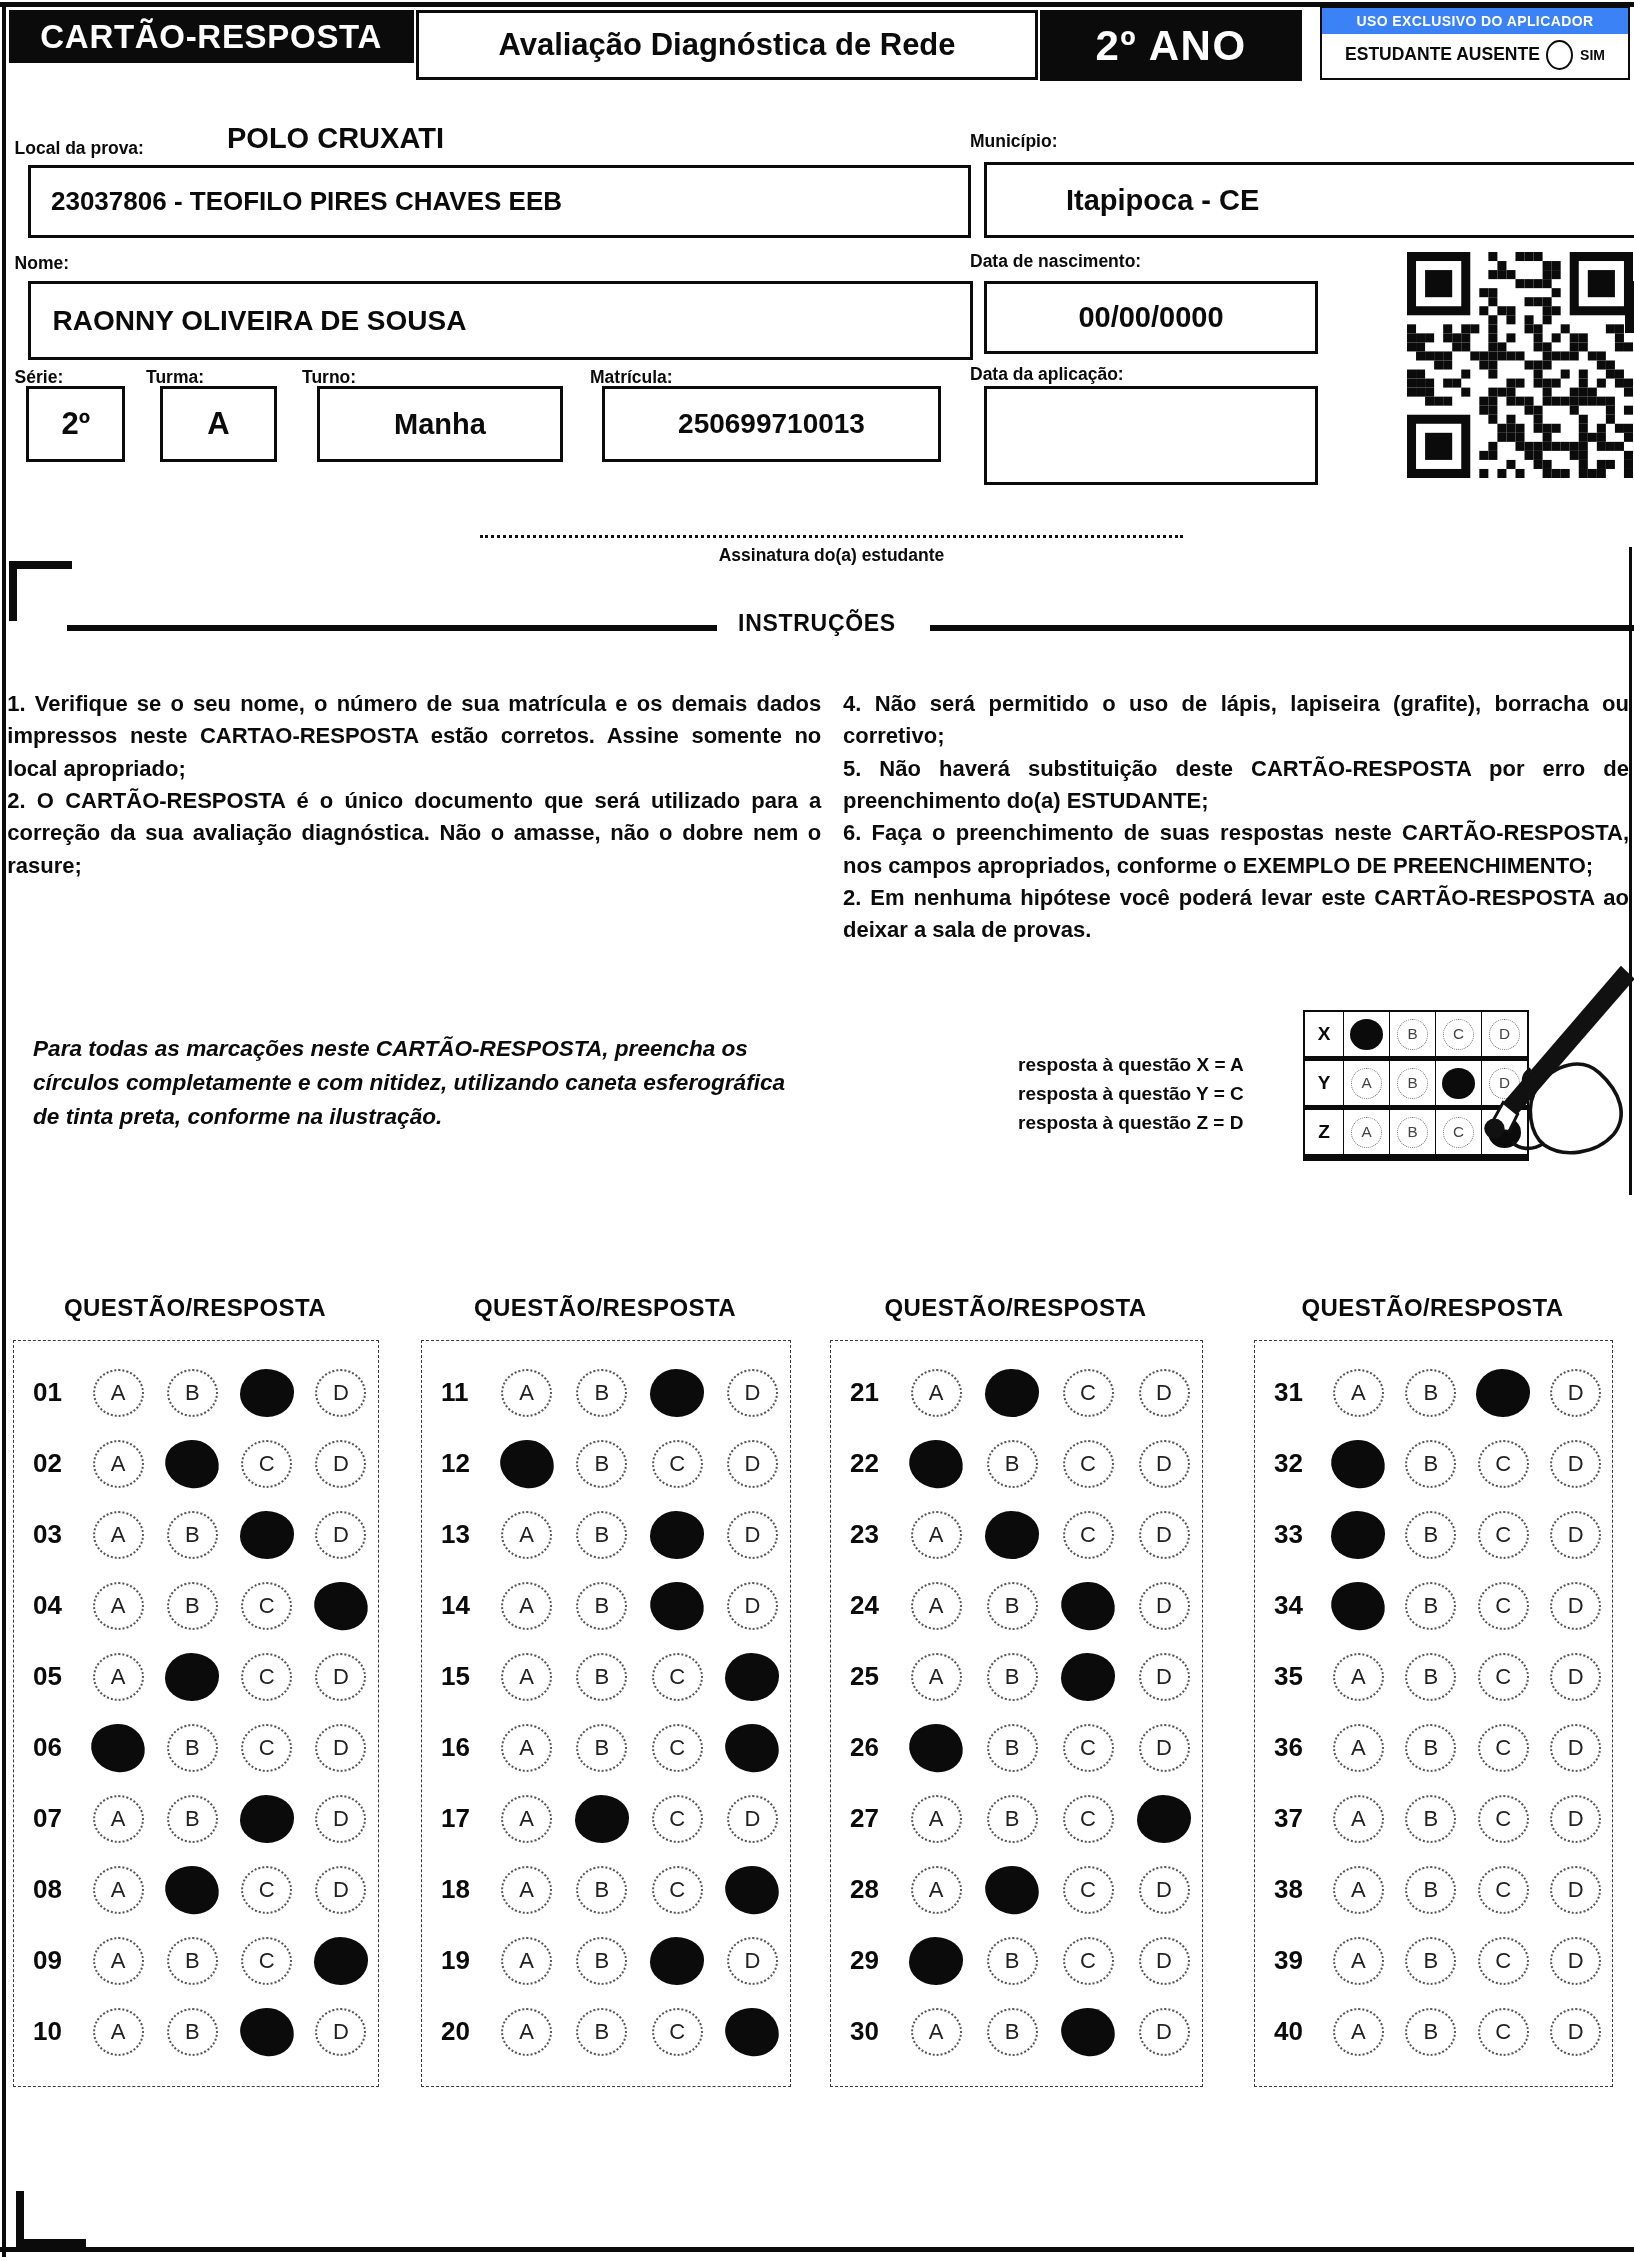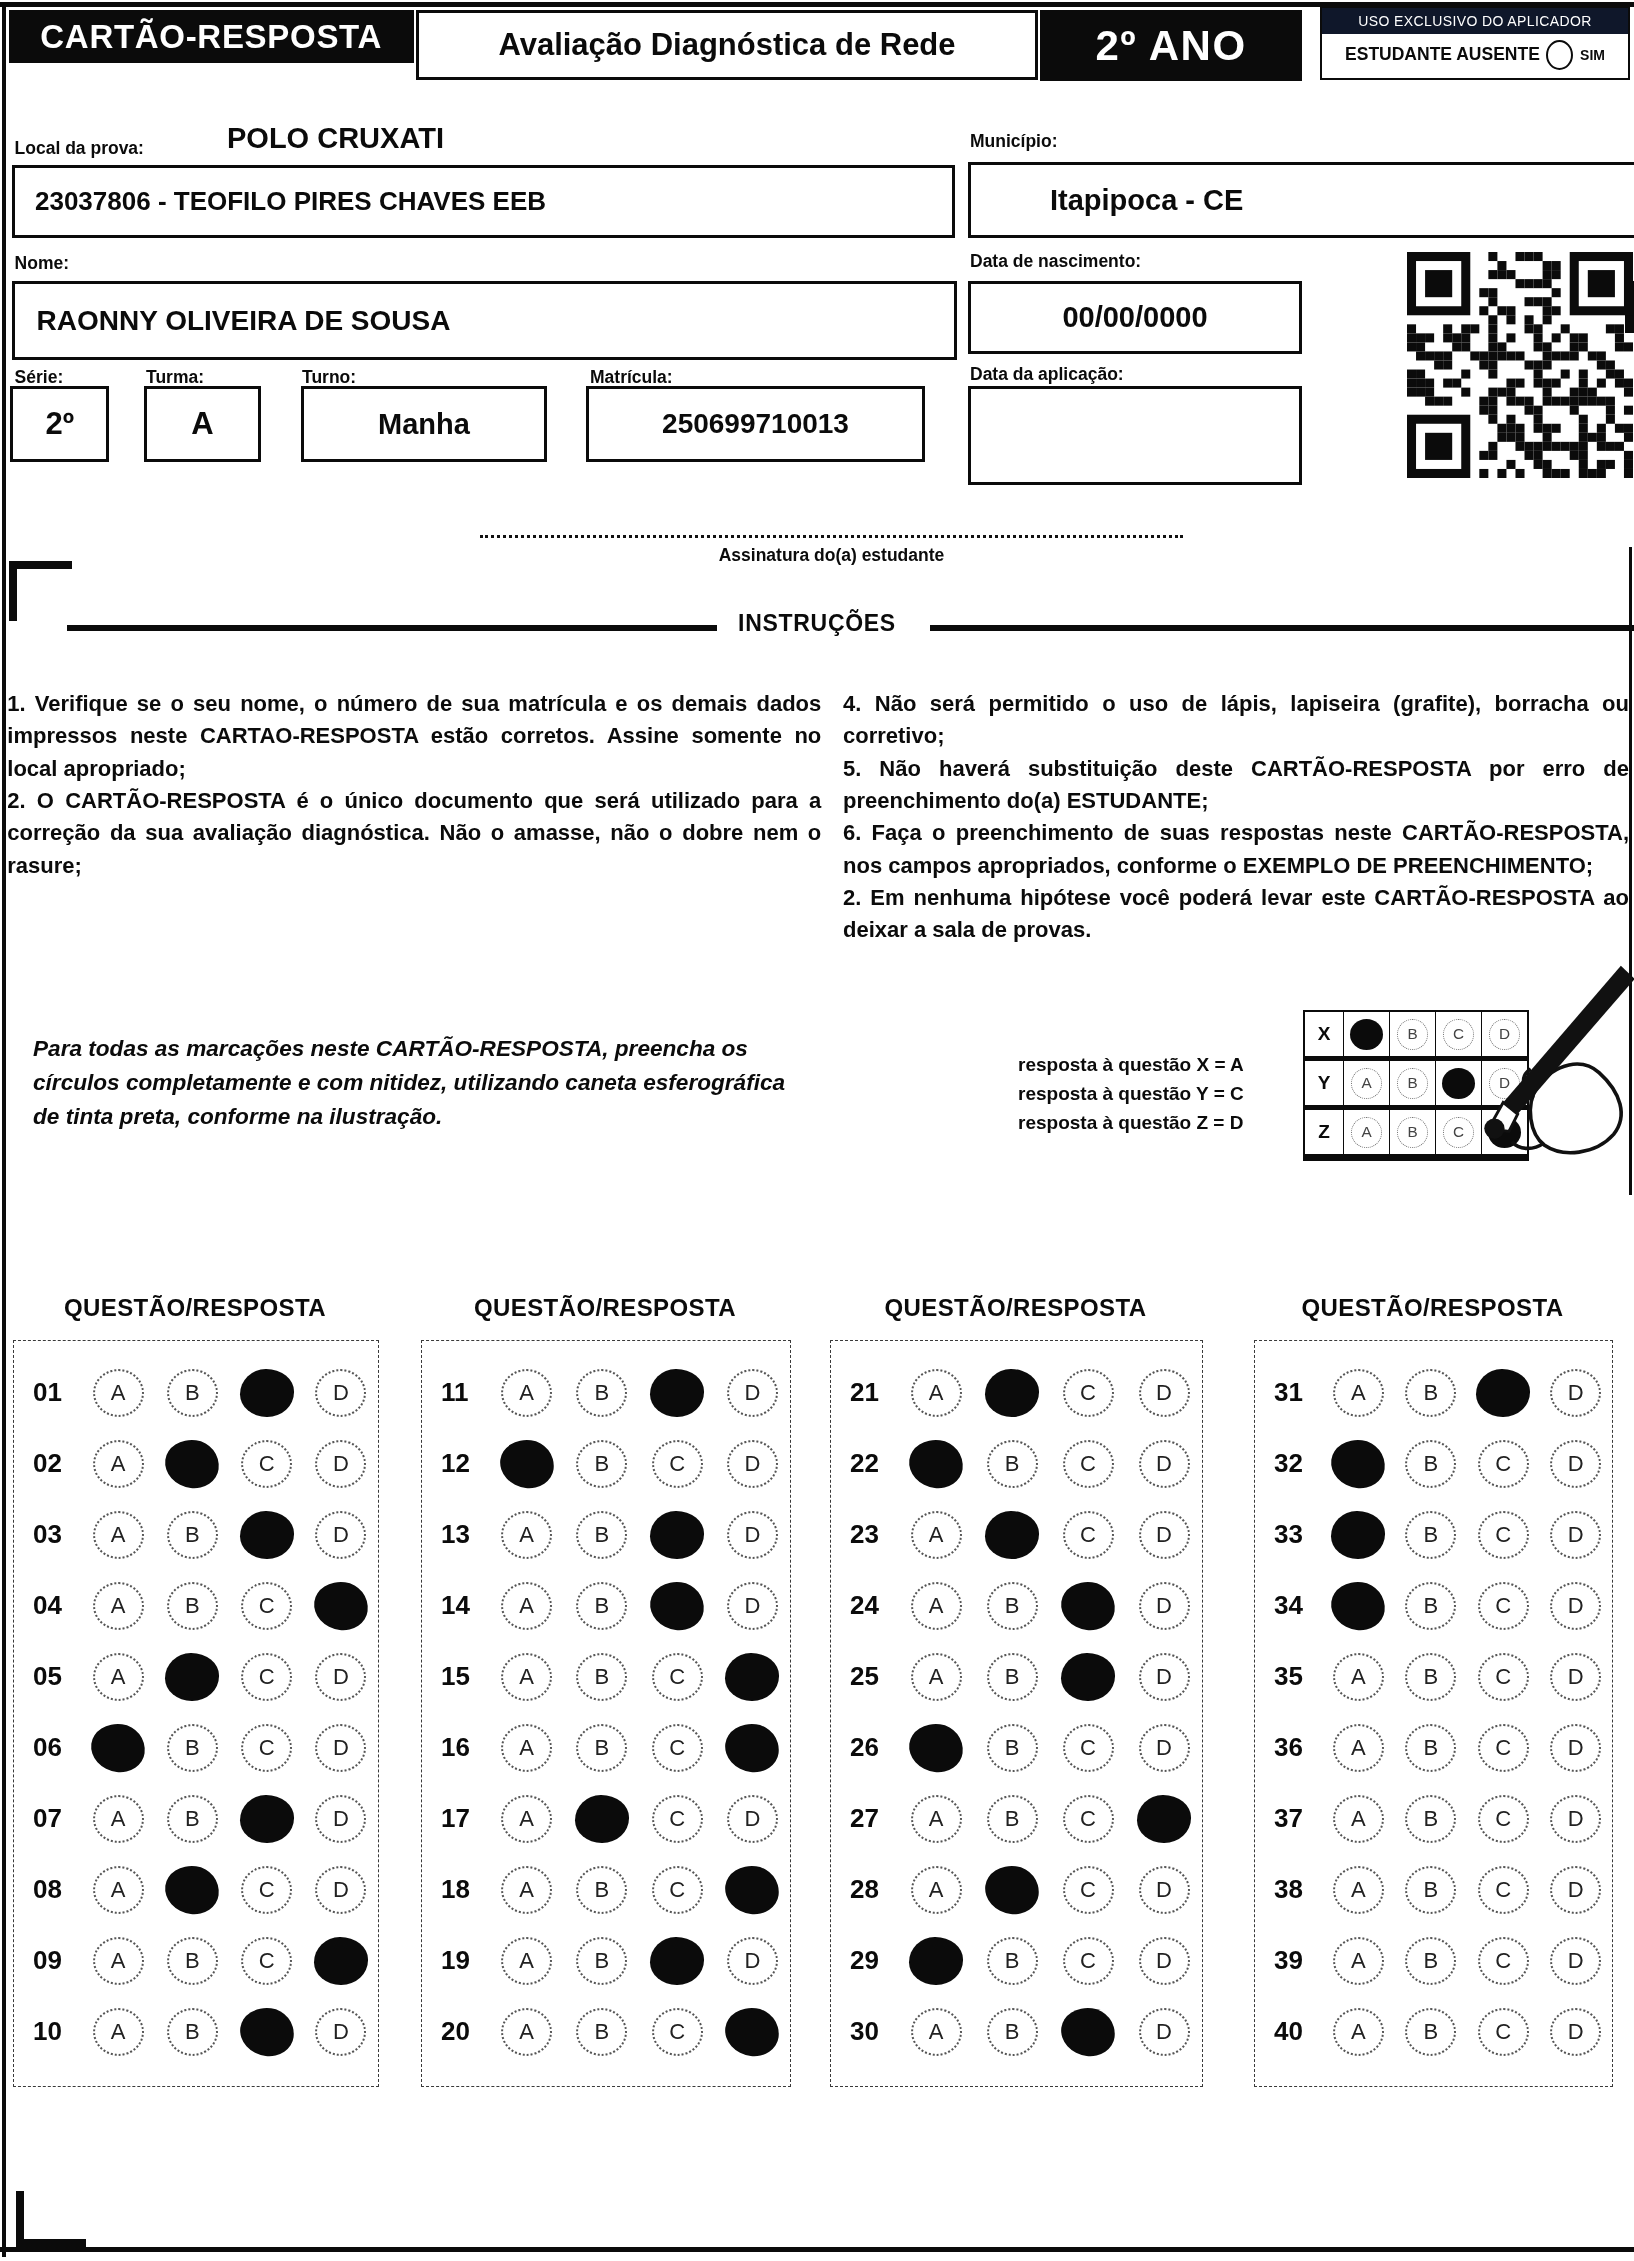--- a/index.html
+++ b/index.html
@@ -8,30 +8,30 @@
   .abs{position:absolute;}
   .bar{position:absolute;background:#0b0b0b;}
   
   .box-title{left:8.7px;top:10.2px;width:405px;height:53px;background:#0b0b0b;color:#fff;
              display:flex;align-items:center;justify-content:center;font-size:33px;font-weight:700;letter-spacing:0.7px;}
   .box-subtitle{left:416px;top:10.2px;width:616px;height:64px;border:3.6px solid #0b0b0b;background:#fff;
              display:flex;align-items:center;justify-content:center;font-size:31px;font-weight:700;}
   .box-grade{left:1040px;top:10.2px;width:262px;height:71px;background:#0b0b0b;color:#fff;
              display:flex;align-items:center;justify-content:center;font-size:42px;font-weight:700;letter-spacing:1.5px;}
   .box-apl{left:1320px;top:5.8px;width:306px;height:70px;border:2.2px solid #0b0b0b;background:#fff;}
-  .apl-head{height:26px;background:#0f172a;color:#fff;display:flex;align-items:center;justify-content:center;
-            font-size:14px;font-weight:400;letter-spacing:0.4px;}
+  .apl-head{height:26px;background:#3b82f6;color:#fff;display:flex;align-items:center;justify-content:center;
+            font-size:14px;font-weight:700;letter-spacing:0.4px;}
   .apl-body{height:42px;display:flex;align-items:center;justify-content:center;gap:6.6px;}
   .apl-absent{font-size:17.5px;font-weight:700;}
   .apl-circle{width:23px;height:26px;border:2.2px solid #0b0b0b;border-radius:50%;}
   .apl-sim{font-size:14px;font-weight:700;}
   
   .flabel{position:absolute;font-size:17.5px;font-weight:700;}
   .fbox{position:absolute;border:3.6px solid #0b0b0b;background:#fff;display:flex;align-items:center;
-        font-weight:700;}
+        font-weight:700;margin-left:16px;}
   .big-val{font-size:29px;font-weight:700;}
   
   .sig-line{left:480px;top:535px;width:703px;border-top:3.6px dotted #111;}
   .sig-label{left:480px;top:545px;width:703px;text-align:center;font-size:17.5px;font-weight:700;}
   
   .instr-title{left:0;top:610px;width:1634px;text-align:center;font-size:23px;font-weight:700;letter-spacing:0.7px;}
   .instr-col{position:absolute;top:688px;font-size:22px;font-weight:700;line-height:1.47;text-align:justify;}
   .instr-col p{margin:0;}
   
   .ex-note{left:33px;top:1032px;width:783px;font-size:22.6px;font-style:italic;font-weight:600;line-height:1.5;}

